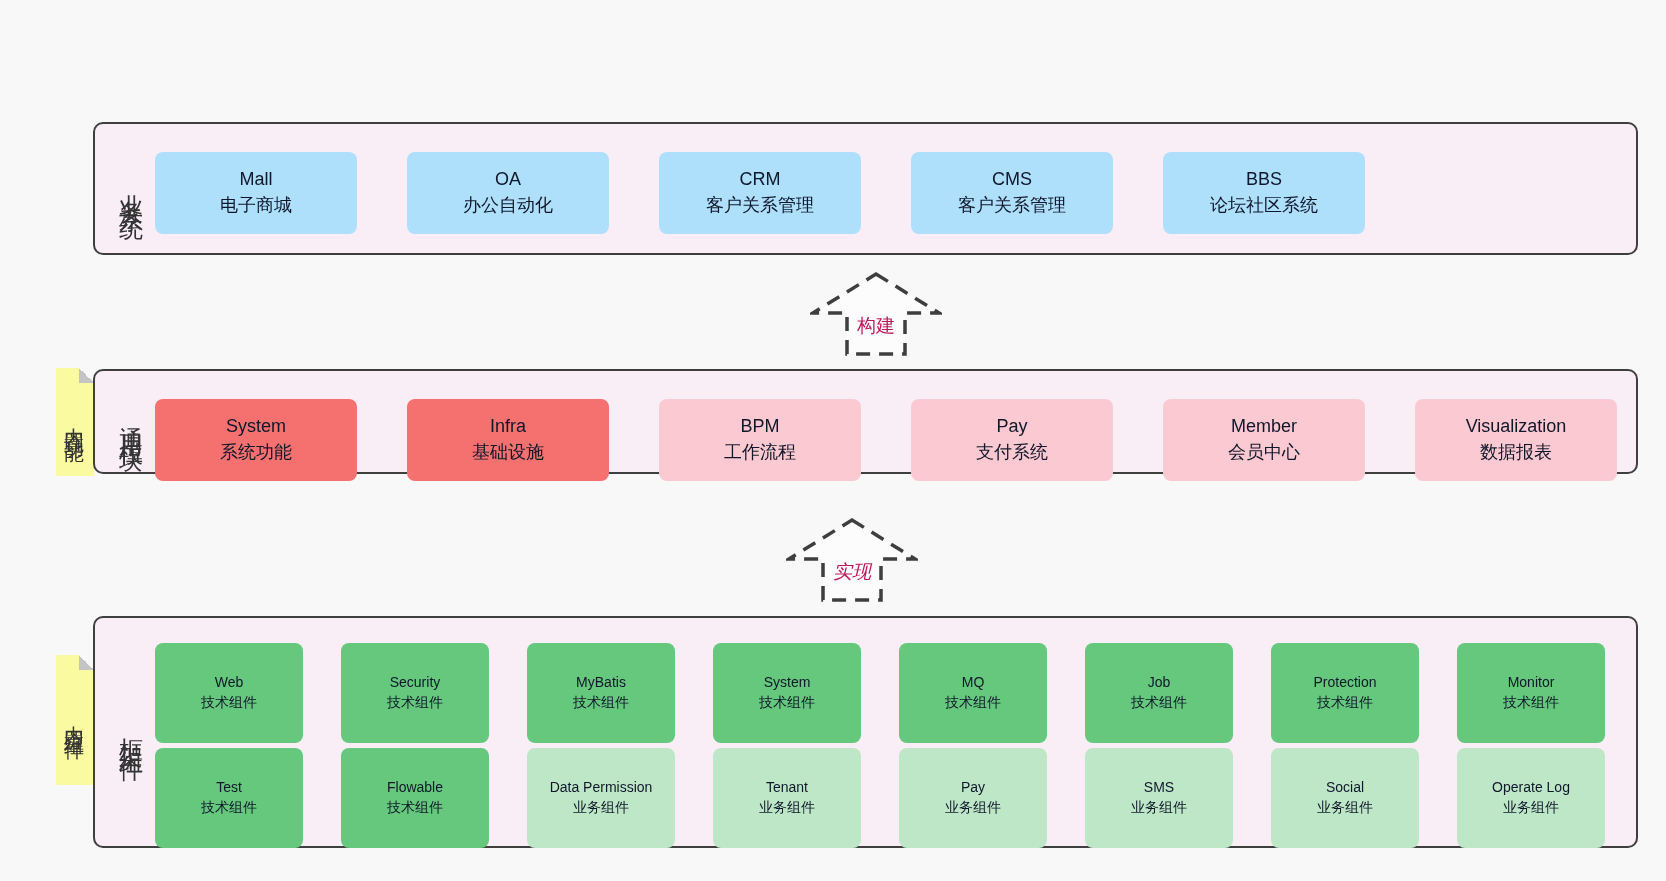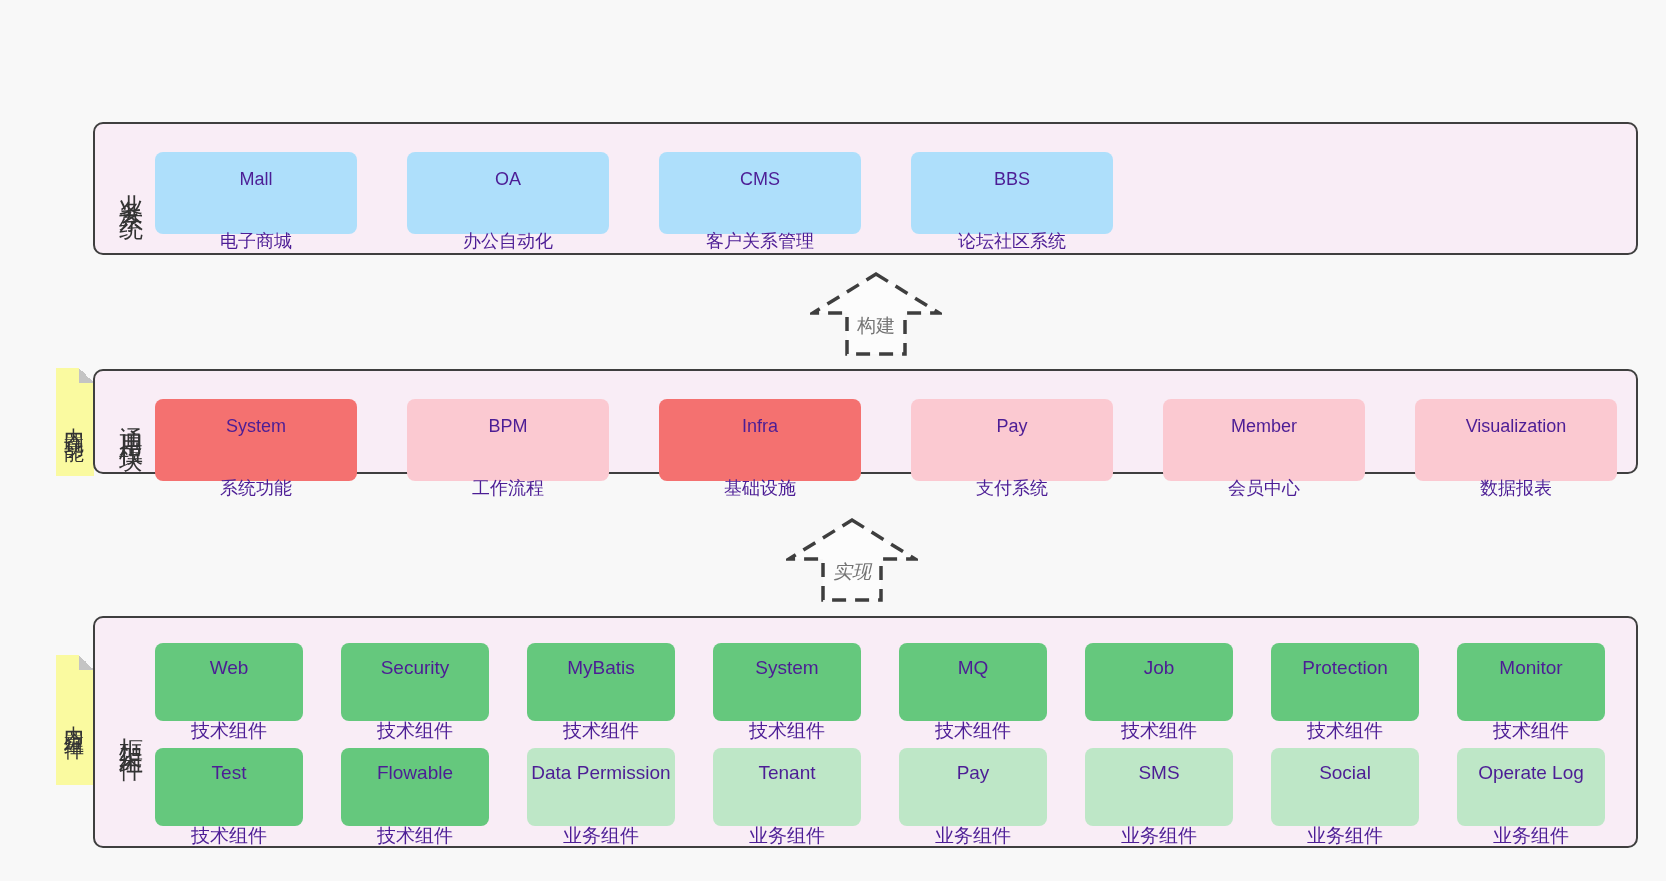--- a/index.html
+++ b/index.html
@@ -26,62 +26,66 @@
   .cols6{gap:50px;top:28px;}
   .cols8{gap:38px;}
   #comp-row1{top:25px;}
   #comp-row2{top:130px;}
   .box{
     box-sizing:border-box;border-radius:8px;
     display:flex;flex-direction:column;justify-content:center;align-items:center;
     text-align:center;font-size:18px;line-height:1.42;padding:2px 4px;
   }
   .cols6 .box{width:202px;height:82px;}
-  .cols8 .box{width:148px;height:78px;font-size:19px;}
+  .cols8 .box{width:148px;height:100px;font-size:14px;}
   .blue{background:#aedffb;}
   .red{background:#f47170;}
   .pink{background:#fbc9d1;}
   .green{background:#65c87d;}
   .lightgreen{background:#bee7c7;text-align:right;}
-  .t,.s{color:#4c1d95;margin-top:36px;}
+  .t,.s{color:#0f172a;}
   .note{
     position:absolute;left:56px;width:38px;background:#fafaa0;
     display:flex;align-items:center;justify-content:center;
   }
   #note-functions{top:368px;height:108px;}
   #note-components{top:655px;height:130px;}
   .note-text{
     writing-mode:vertical-lr;text-orientation:upright;
     font-size:20px;letter-spacing:5px;color:#333;white-space:nowrap;
   }
   .fold{
     position:absolute;top:0;right:0;width:15px;height:15px;
     background:linear-gradient(to bottom left,#f8f8f8 0 50%,#c4c4c4 50% 100%);
   }
   .arrow{position:absolute;width:132px;height:86px;}
   #arrow-build{left:810px;top:271px;}
   #arrow-implement{left:786px;top:517px;font-style:italic;}
   .arrow-label{
     position:absolute;left:50%;top:42px;transform:translateX(-50%);
-    background:#fcfcfc;font-size:19px;color:#737373;padding:0 2px;white-space:nowrap;
+    background:#fcfcfc;font-size:19px;color:#be185d;padding:0 2px;white-space:nowrap;
   }
 </style>
 </head>
 <body>
 
 <section class="panel" id="panel-business">
   <div class="vlabel">业务系统</div>
   <div class="boxrow cols6">
     <div class="box blue">
       <div class="t">Mall</div>
       <div class="s">电子商城</div>
     </div>
     <div class="box blue">
       <div class="t">OA</div>
       <div class="s">办公自动化</div>
+    </div>
+    <div class="box blue">
+      <div class="t">CRM</div>
+      <div class="s">客户关系管理</div>
     </div>
     <div class="box blue">
       <div class="t">CMS</div>
       <div class="s">客户关系管理</div>
     </div>
     <div class="box blue">
       <div class="t">BBS</div>
       <div class="s">论坛社区系统</div>
     </div>
   </div>
@@ -99,27 +103,27 @@
   <div class="note-text">内置功能</div>
 </div>
 
 <section class="panel" id="panel-modules">
   <div class="vlabel">通用模块</div>
   <div class="boxrow cols6">
     <div class="box red">
       <div class="t">System</div>
       <div class="s">系统功能</div>
     </div>
-    <div class="box pink">
-      <div class="t">BPM</div>
-      <div class="s">工作流程</div>
-    </div>
     <div class="box red">
       <div class="t">Infra</div>
       <div class="s">基础设施</div>
+    </div>
+    <div class="box pink">
+      <div class="t">BPM</div>
+      <div class="s">工作流程</div>
     </div>
     <div class="box pink">
       <div class="t">Pay</div>
       <div class="s">支付系统</div>
     </div>
     <div class="box pink">
       <div class="t">Member</div>
       <div class="s">会员中心</div>
     </div>
     <div class="box pink">

